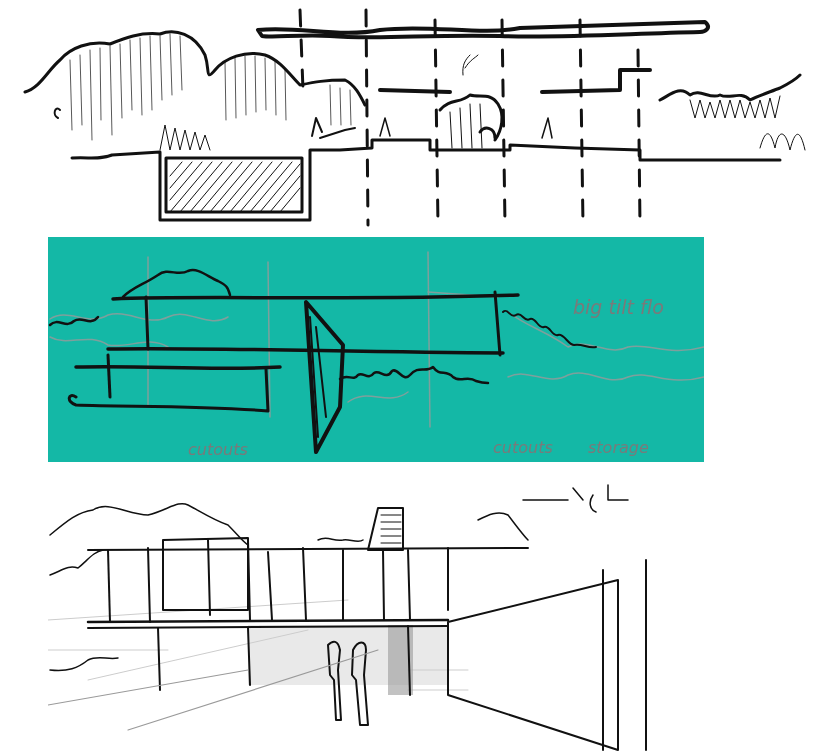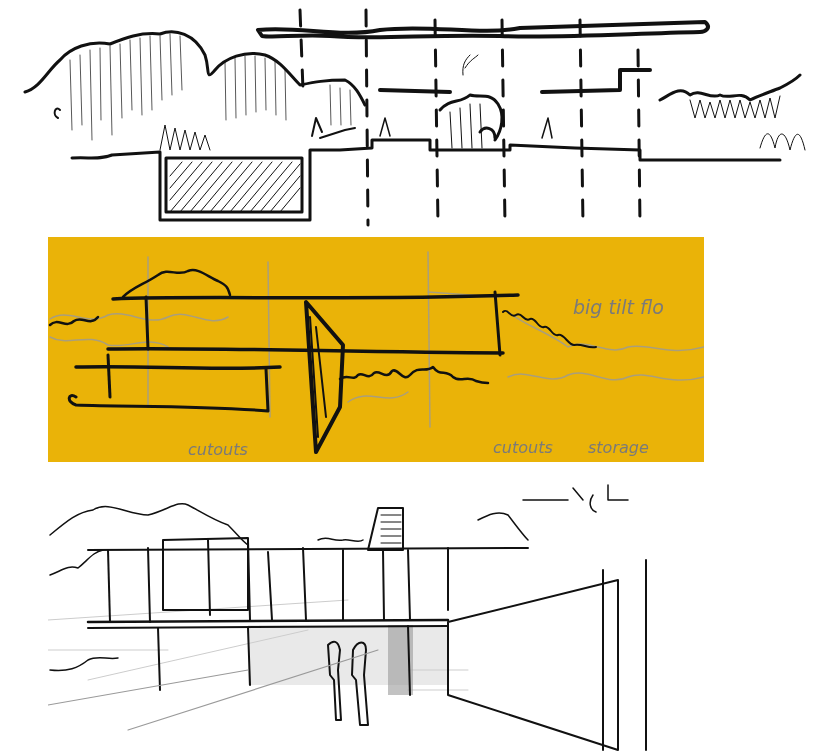--- a/index.html
+++ b/index.html
@@ -1,20 +1,20 @@
 <!DOCTYPE html>
 <html><head>
 <meta charset="utf-8">
 <style>
   html, body { margin: 0; padding: 0; background: #ffffff; }
   body { width: 839px; height: 755px; position: relative; overflow: hidden; font-family: "Liberation Sans", sans-serif; }
   .panel { position: absolute; }
   .panel svg { display: block; width: 100%; height: 100%; }
   #sketch-top { left: 0; top: 0; width: 839px; height: 230px; background: #ffffff; }
-  #sketch-mid { left: 48px; top: 237px; width: 656px; height: 225px; background: #eab308; }
+  #sketch-mid { left: 48px; top: 237px; width: 656px; height: 225px; background: #14b8a6; }
   #sketch-bot { left: 48px; top: 480px; width: 612px; height: 275px; background: #ffffff; }
   .ink { fill: none; stroke: #111; stroke-linecap: round; stroke-linejoin: round; }
   .pencil { fill: none; stroke: #9a9a9a; stroke-linecap: round; stroke-linejoin: round; }
   .hand { font-family: "DejaVu Sans", sans-serif; fill: #7a7a7a; font-style: italic; }
 </style>
 </head>
 <body>
 
 <div class="panel" id="sketch-top">
   <svg viewBox="0 0 839 230">

